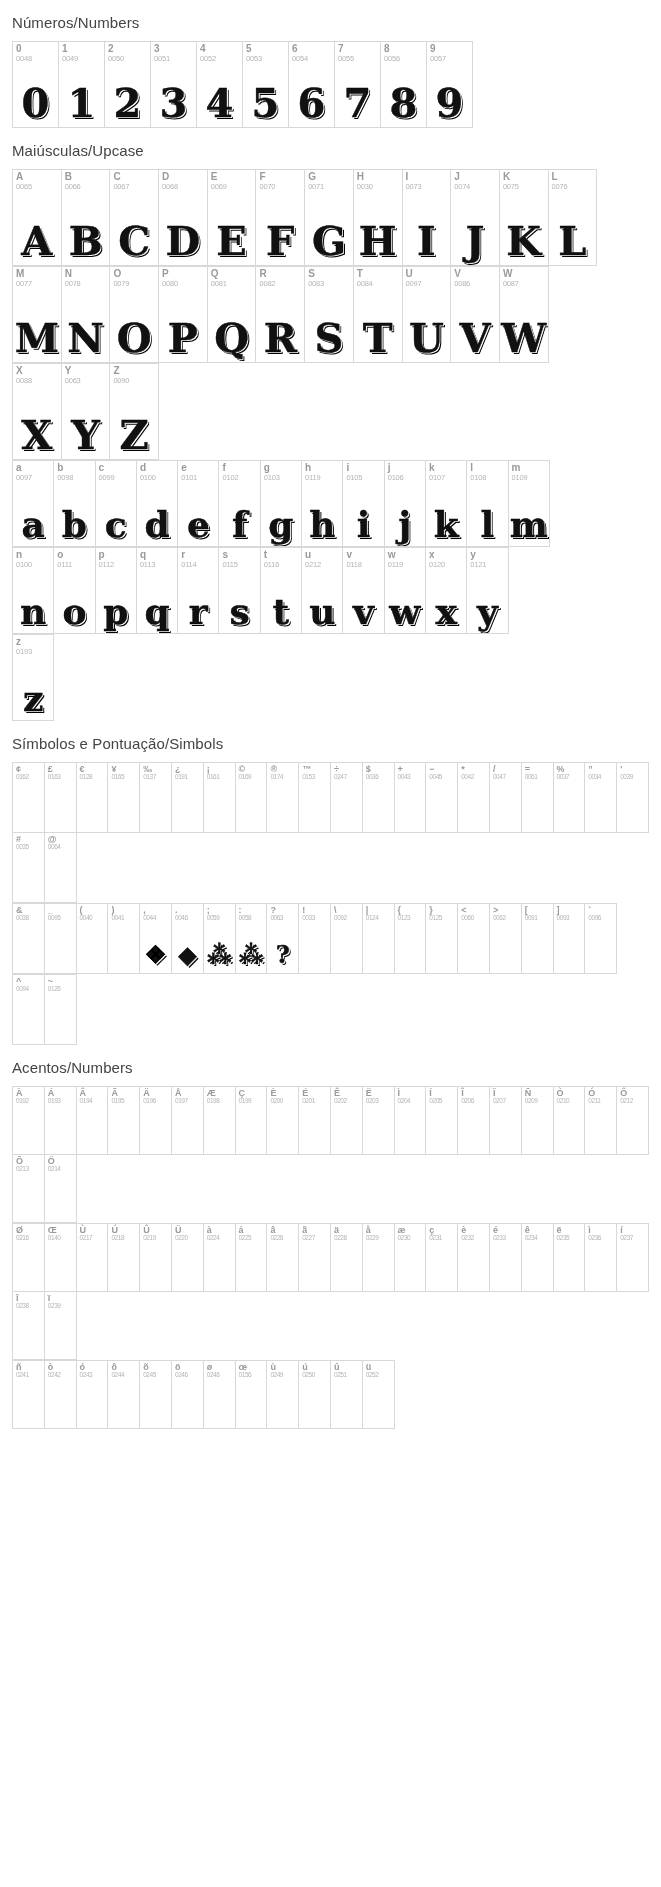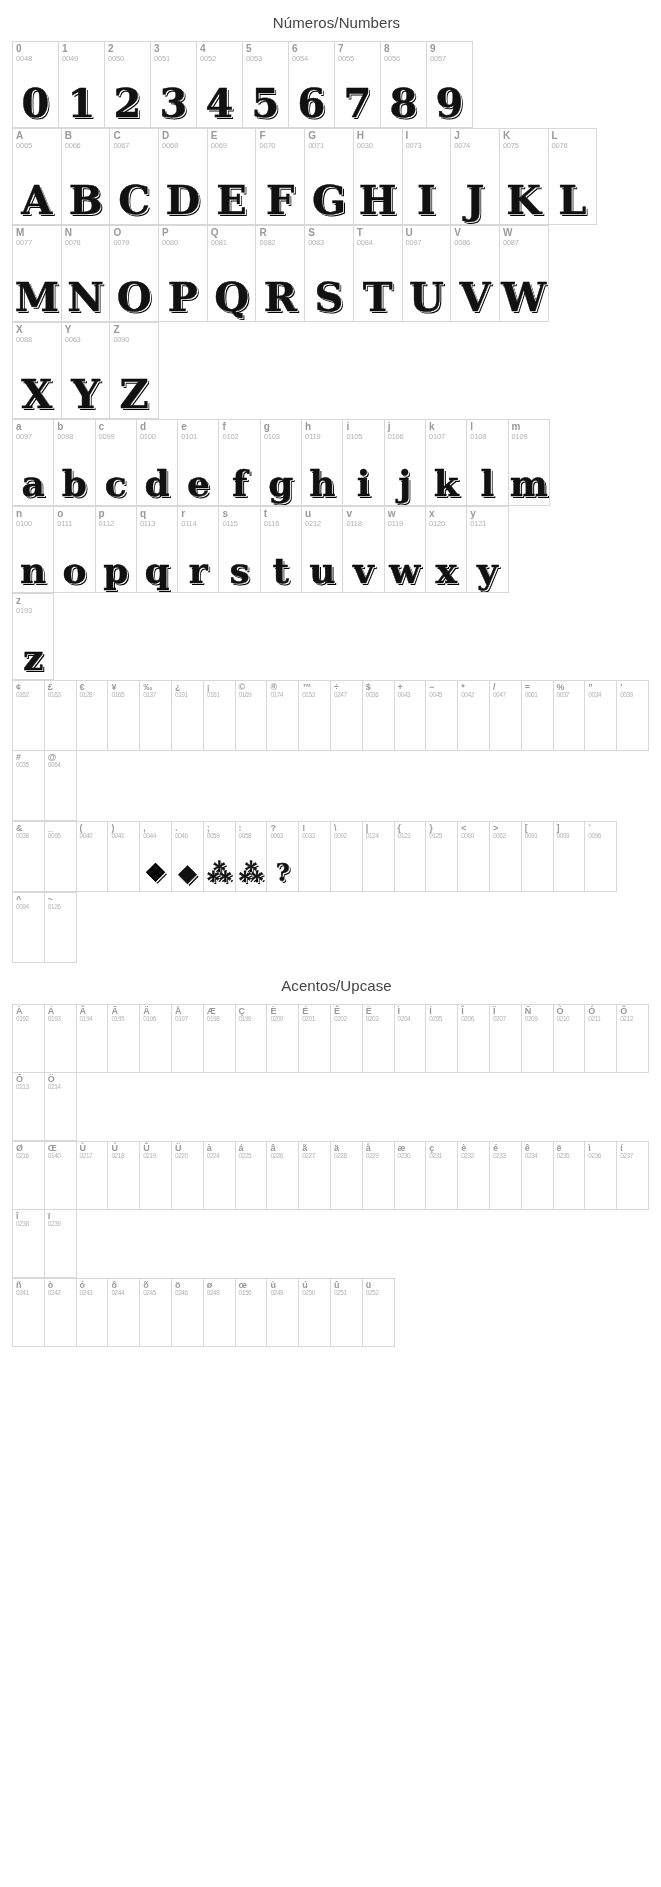--- a/index.html
+++ b/index.html
@@ -16,21 +16,20 @@
   .page { padding: 0 0 20px 0; }
 
   .section { margin: 0 0 0 0; }
   .section-title {
     font-size: 15px;
     color: #444;
     font-weight: normal;
     margin: 0;
     padding: 14px 0 10px 12px;
     letter-spacing: 0.1px;
-    text-align: center;
   }
 
   
   .grid {
     display: flex;
     flex-wrap: wrap;
     margin: 0 0 0 12px;
     border-left: 1px solid #d8d8d8;
     border-top: 1px solid #d8d8d8;
     width: max-content;
@@ -170,20 +169,21 @@
           <div class="cell">
             <div class="meta">
               <span class="ch">9</span>
               <span class="code">0057</span>
             </div>
             <div class="sample">9</div>
           </div>
         </div>
       </div>
       <div class="section">
+        <div class="section-title">Maiúsculas/Upcase</div>
         <div class="grid g-upper">
           <div class="cell">
             <div class="meta">
               <span class="ch">A</span>
               <span class="code">0065</span>
             </div>
             <div class="sample">A</div>
           </div>
           <div class="cell">
             <div class="meta">
@@ -550,20 +550,21 @@
           <div class="cell">
             <div class="meta">
               <span class="ch">z</span>
               <span class="code">0193</span>
             </div>
             <div class="sample">z</div>
           </div>
         </div>
       </div>
       <div class="section">
+        <div class="section-title">Símbolos e Pontuação/Simbols</div>
         <div class="grid g-sym">
           <div class="cell">
             <div class="meta">
               <span class="ch">¢</span>
               <span class="code">0162</span>
             </div>
             <div class="sample"></div>
           </div>
           <div class="cell">
             <div class="meta">
@@ -859,21 +860,21 @@
           <div class="cell">
             <div class="meta">
               <span class="ch">~</span>
               <span class="code">0126</span>
             </div>
             <div class="sample"></div>
           </div>
         </div>
       </div>
       <div class="section">
-        <div class="section-title">Acentos/Upcase</div>
+        <div class="section-title">Acentos/Numbers</div>
         <div class="grid g-acc">
           <div class="cell">
             <div class="meta">
               <span class="ch">À</span>
               <span class="code">0192</span>
             </div>
             <div class="sample"></div>
           </div>
           <div class="cell">
             <div class="meta">

